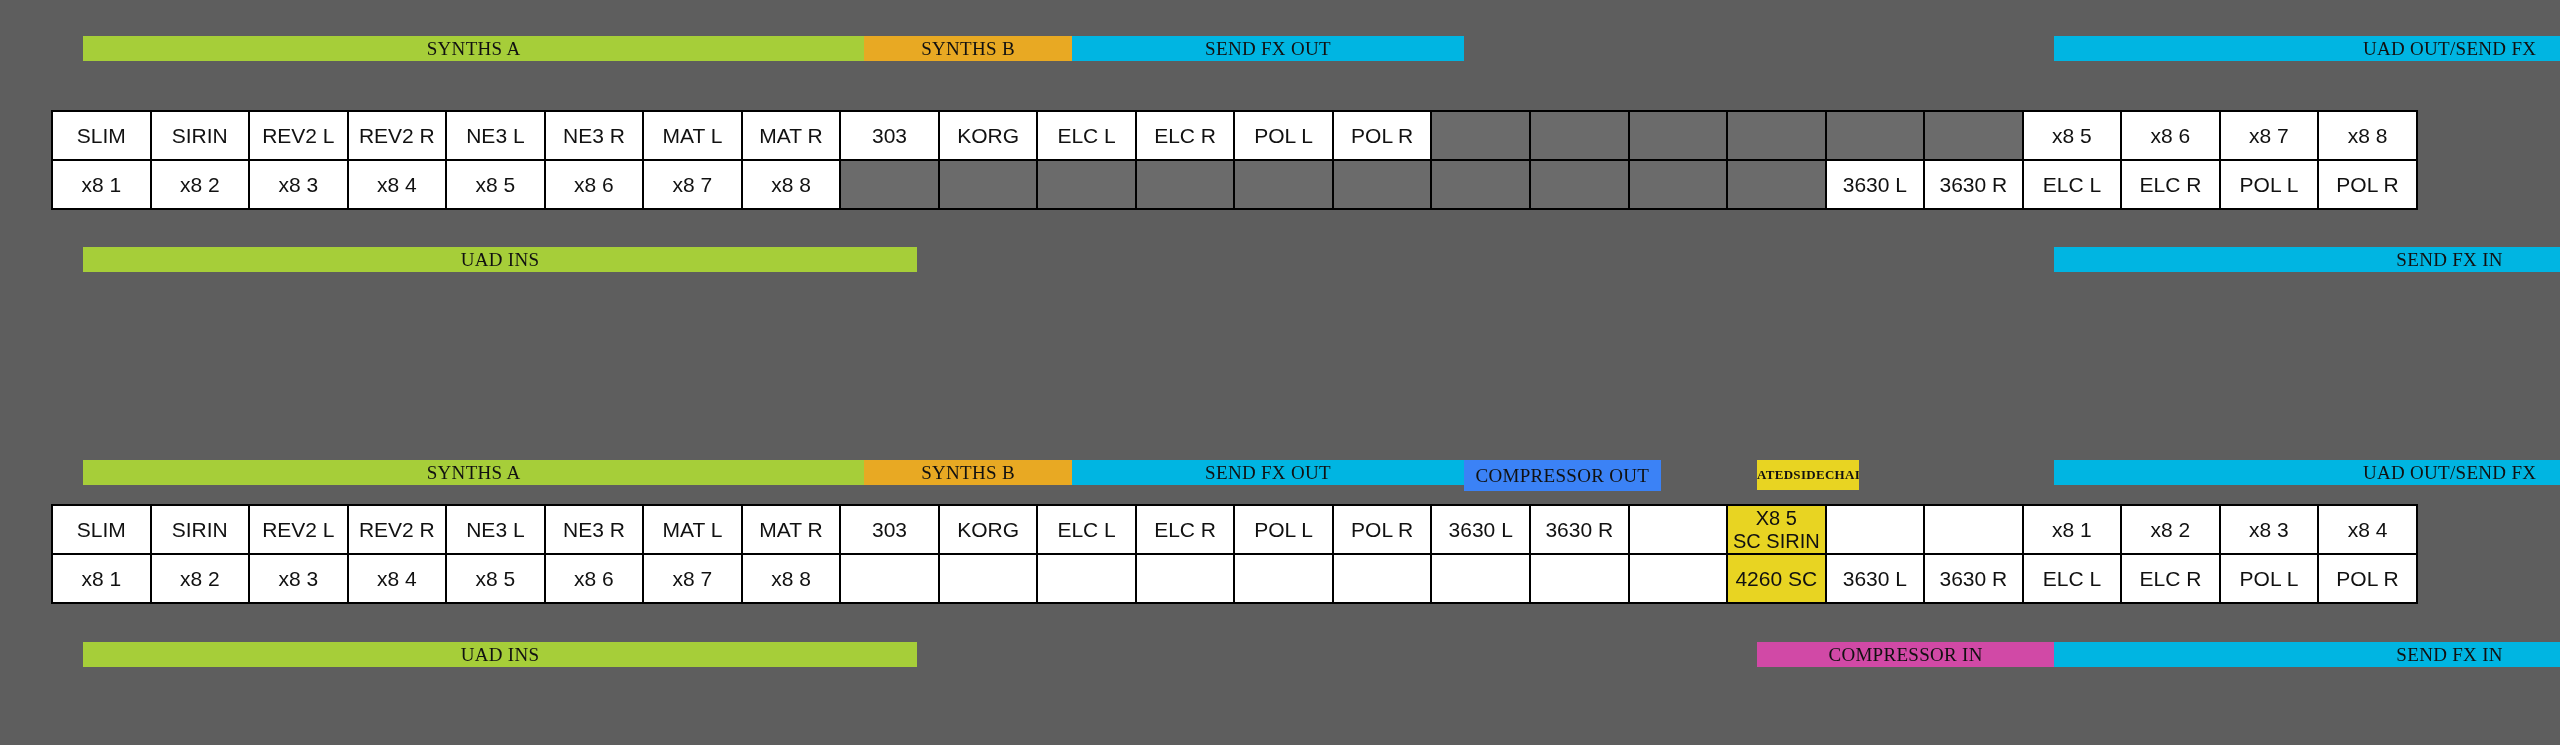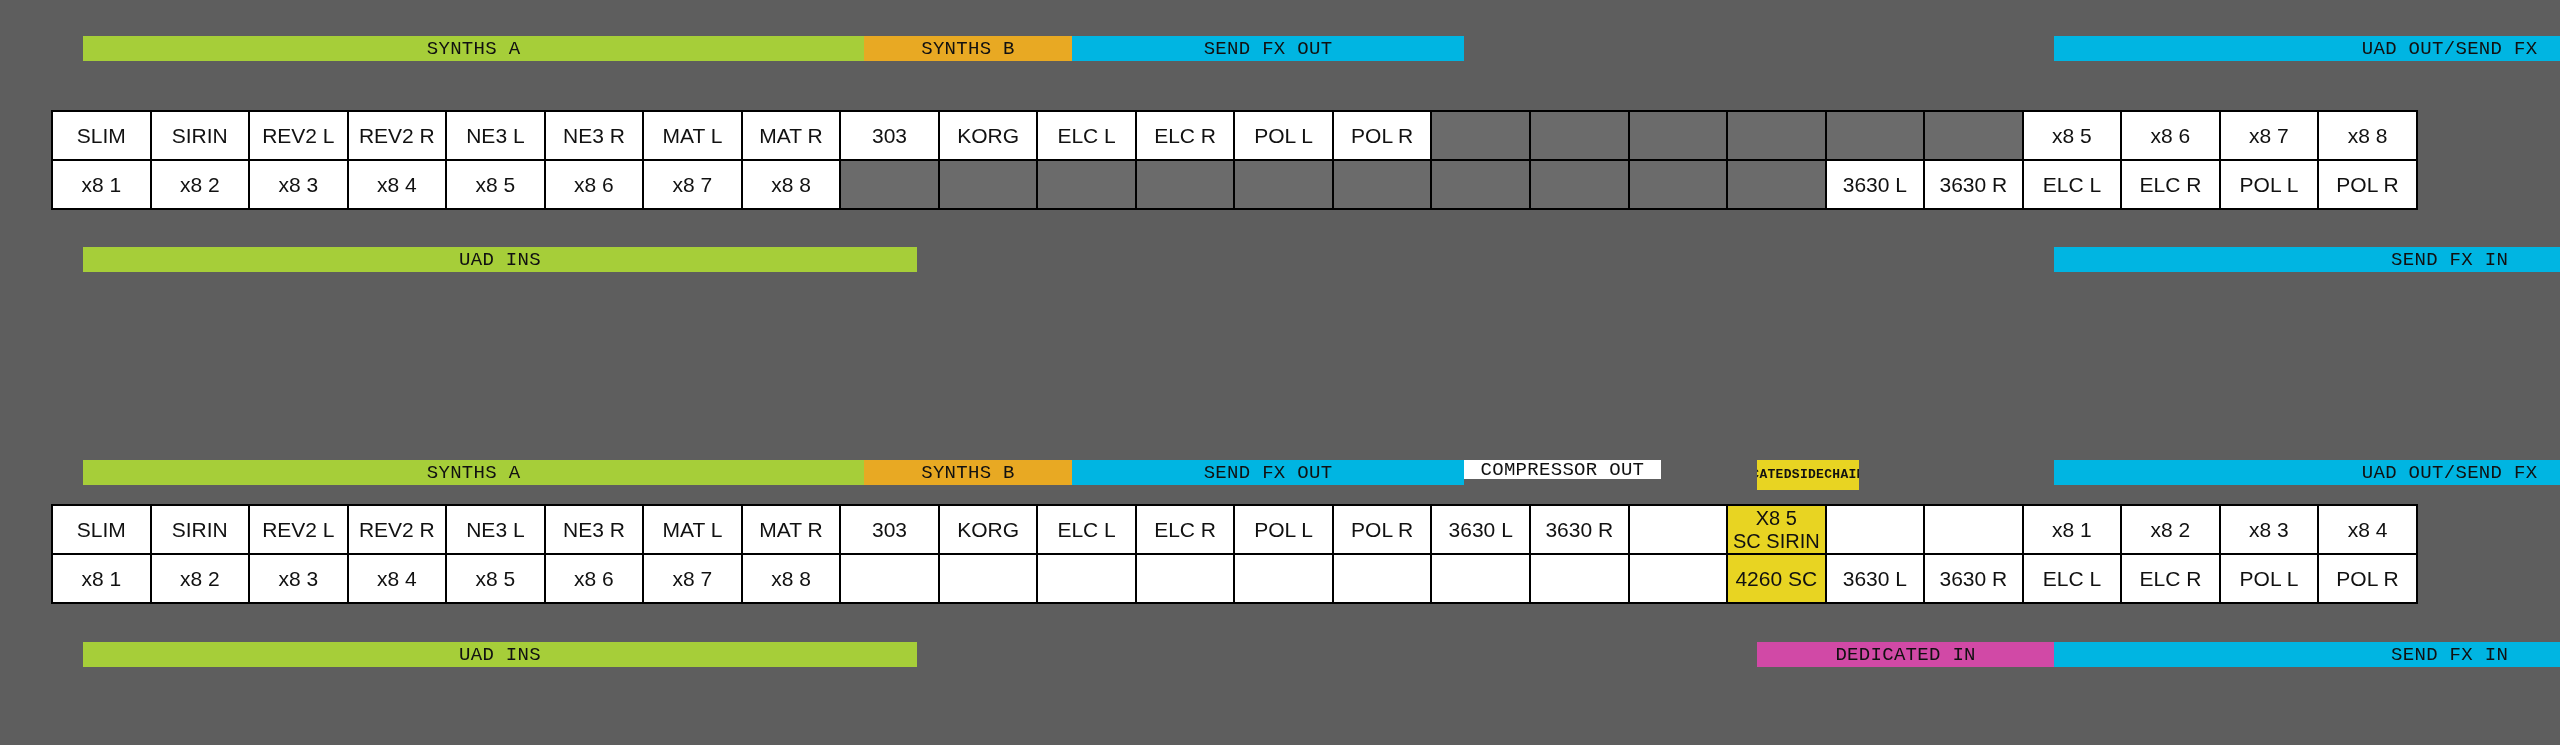--- a/index.html
+++ b/index.html
@@ -11,21 +11,21 @@
     position:relative;
   }
   .board{position:absolute;left:0;top:0;width:2560px;height:745px;}
 
   
   .barrow{position:absolute;height:34px;display:flex;}
   .bar{
     display:flex;align-items:center;justify-content:center;
     font-size:19px;color:#111;letter-spacing:.3px;
     white-space:nowrap;overflow:hidden;
-    font-family:Liberation Mono, monospace;
+    font-family:Liberation Serif, serif;
   }
   .bar.small{font-size:13px;line-height:1.05;font-weight:700;text-align:center;}
   .bar.small span{display:block;}
 
   
   .grid{position:absolute;display:grid;}
   .cell{
     border:2px solid #000;
     margin:-1px;               
     display:flex;align-items:center;justify-content:center;
@@ -108,21 +108,21 @@
         <div class="bar" style="position: absolute; left: 83.2px; width: 833.6px; top: 0px; height: 25px; background: rgb(166, 206, 57);">UAD INS</div>
         <div class="bar" style="position: absolute; left: 2054.4px; width: 790.4px; top: 0px; height: 25px; background: rgb(0, 181, 226);">SEND FX IN</div>
       </div>
   </div>
 
   <div>
     <div class="barrow" id="bot-bars-top" style="left:0;top:460px;width:2560px;">
         <div class="bar" style="position: absolute; left: 83.2px; width: 780.8px; top: 0px; height: 25px; background: rgb(166, 206, 57);">SYNTHS A</div>
         <div class="bar" style="position: absolute; left: 864px; width: 208px; top: 0px; height: 25px; background: rgb(232, 169, 35);">SYNTHS B</div>
         <div class="bar" style="position: absolute; left: 1072px; width: 392px; top: 0px; height: 25px; background: rgb(0, 181, 226);">SEND FX OUT</div>
-        <div class="bar" style="position: absolute; left: 1464px; width: 196.8px; top: 0px; height: 19px; background: #ffffff;">COMPRESSOR OUT</div>
+        <div class="bar" style="position: absolute; left: 1464px; width: 196.8px; top: 0px; height: 31px; background: #3b82f6;">COMPRESSOR OUT</div>
         <div class="bar small" style="position: absolute; left: 1756.8px; width: 102.4px; top: 0px; height: 30px; background: rgb(232, 212, 34);">
           <span>DEDICATED</span>
           <span>SIDECHAIN OUT</span>
         </div>
         <div class="bar" style="position: absolute; left: 2054.4px; width: 790.4px; top: 0px; height: 25px; background: rgb(0, 181, 226);">UAD OUT/SEND FX</div>
       </div>
 
     <div class="grid" id="bot-grid" style="left: 52px; top: 505px; grid-template-columns: repeat(24, 98.5333px); grid-auto-rows: 49px;">
         <div class="cell">SLIM</div>
         <div class="cell">SIRIN</div>
@@ -172,18 +172,18 @@
         <div class="cell">3630 L</div>
         <div class="cell">3630 R</div>
         <div class="cell">ELC L</div>
         <div class="cell">ELC R</div>
         <div class="cell">POL L</div>
         <div class="cell">POL R</div>
       </div>
 
     <div class="barrow" id="bot-bars-bottom" style="left:0;top:642px;width:2560px;">
         <div class="bar" style="position: absolute; left: 83.2px; width: 833.6px; top: 0px; height: 25px; background: rgb(166, 206, 57);">UAD INS</div>
-        <div class="bar" style="position: absolute; left: 1756.8px; width: 297.6px; top: 0px; height: 25px; background: rgb(209, 73, 166);">DEDICATED IN</div>
+        <div class="bar" style="position: absolute; left: 1756.8px; width: 297.6px; top: 0px; height: 25px; background: rgb(209, 73, 166);">COMPRESSOR IN</div>
         <div class="bar" style="position: absolute; left: 2054.4px; width: 790.4px; top: 0px; height: 25px; background: rgb(0, 181, 226);">SEND FX IN</div>
       </div>
   </div>
 
 </div>
 
 </body></html>

